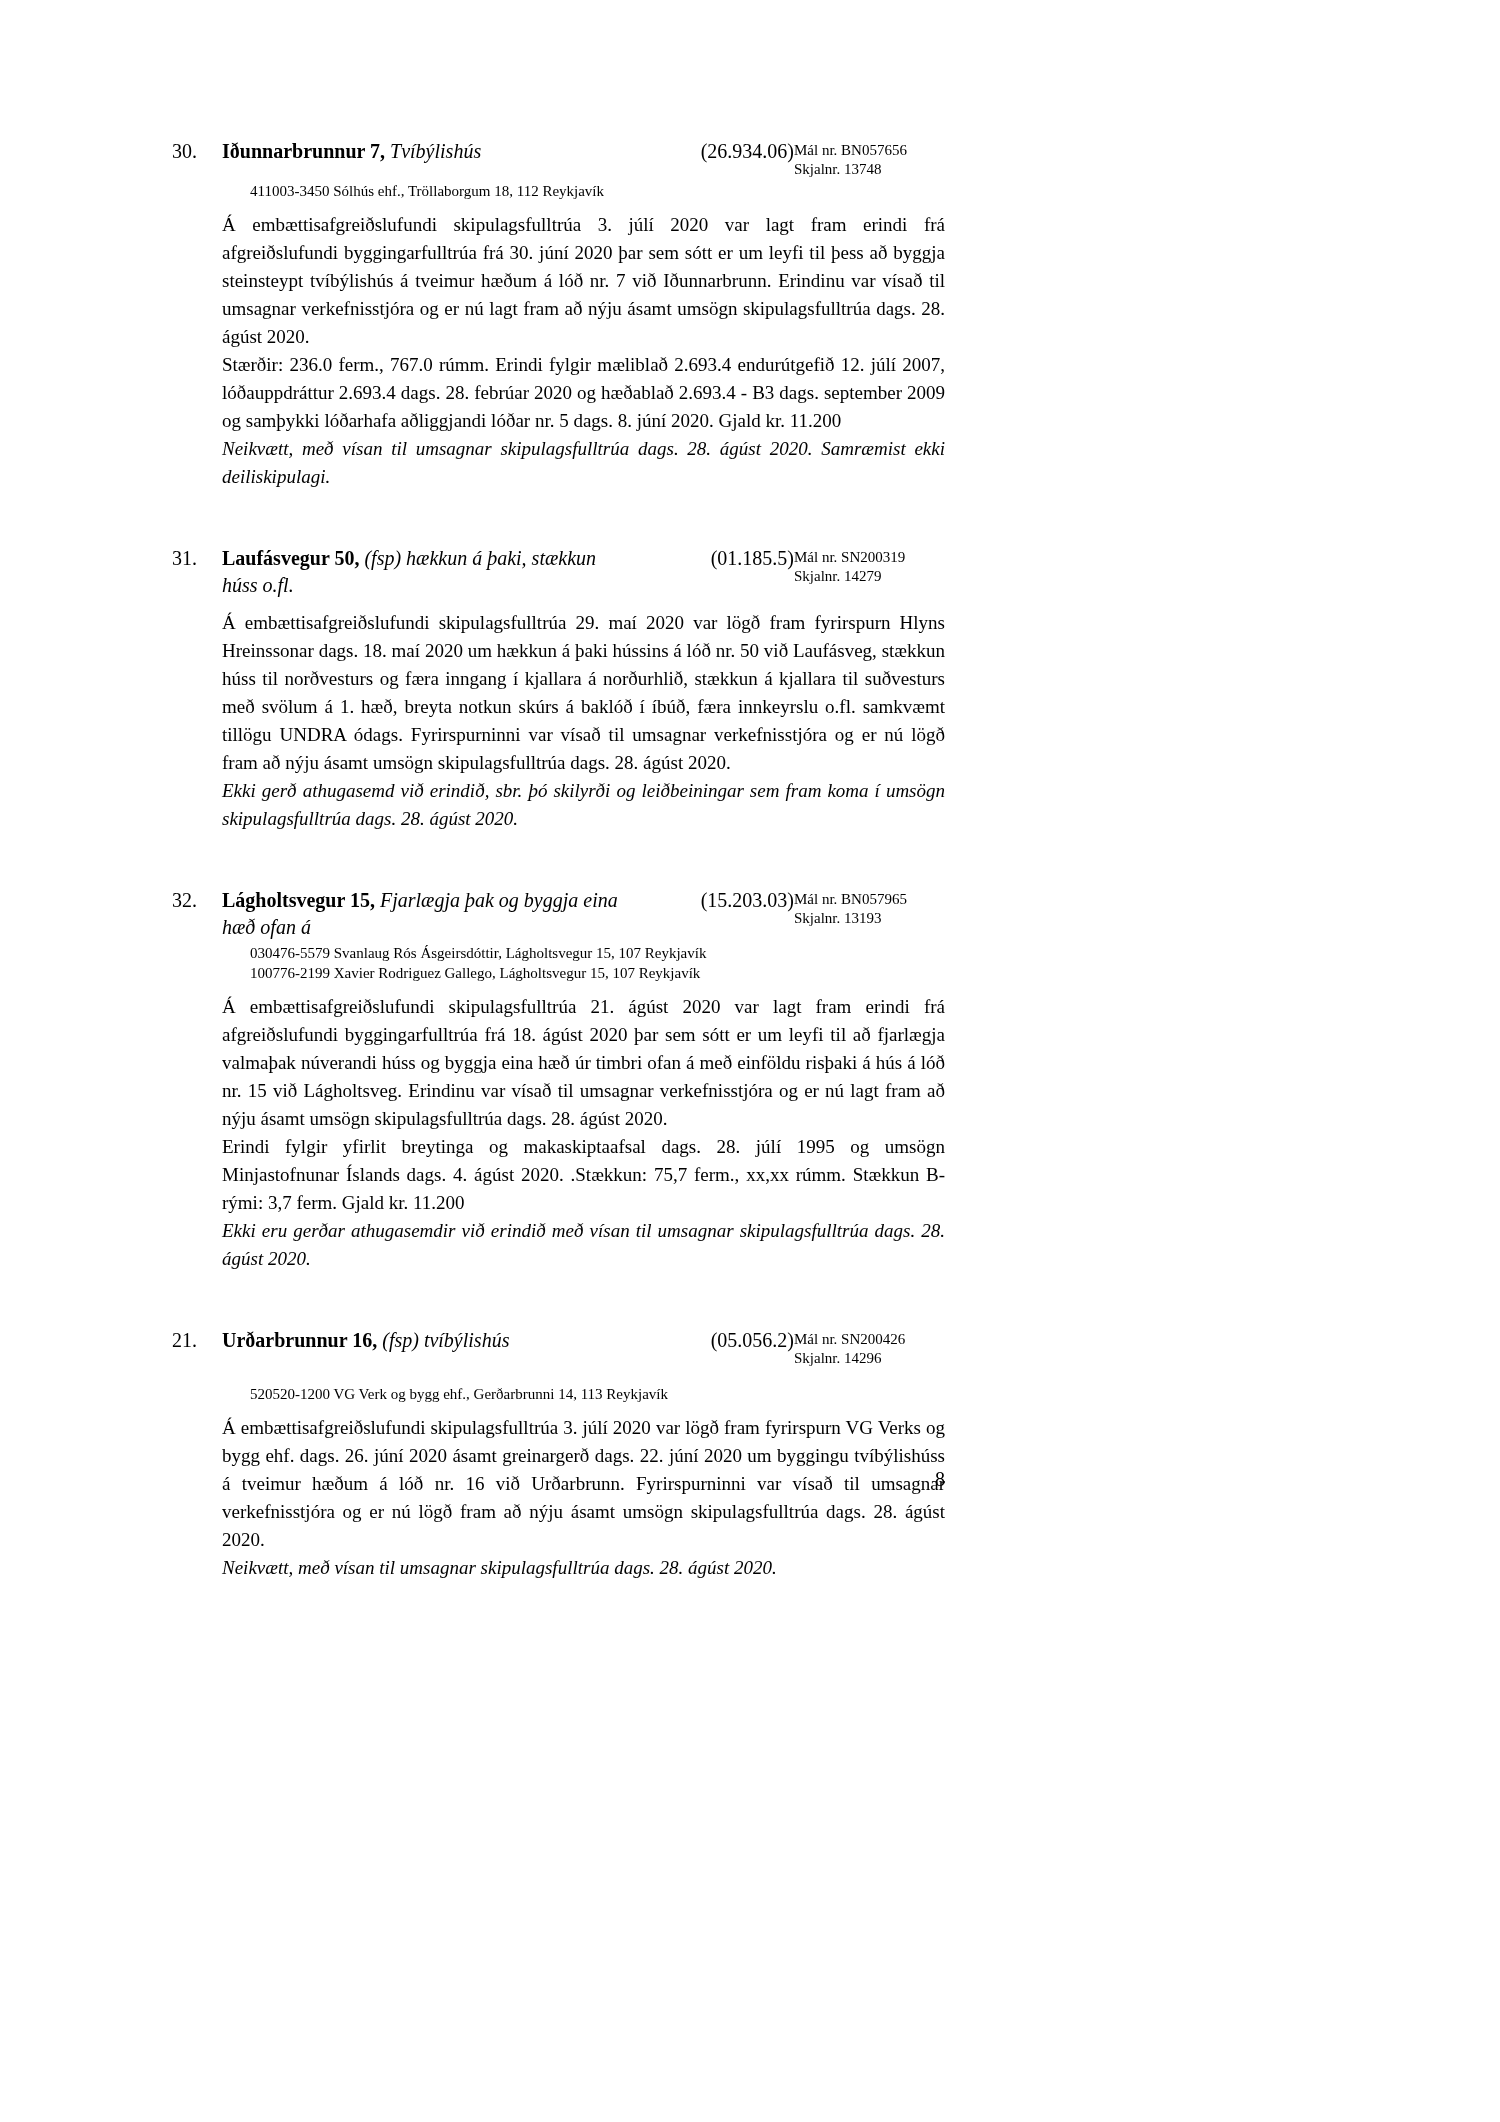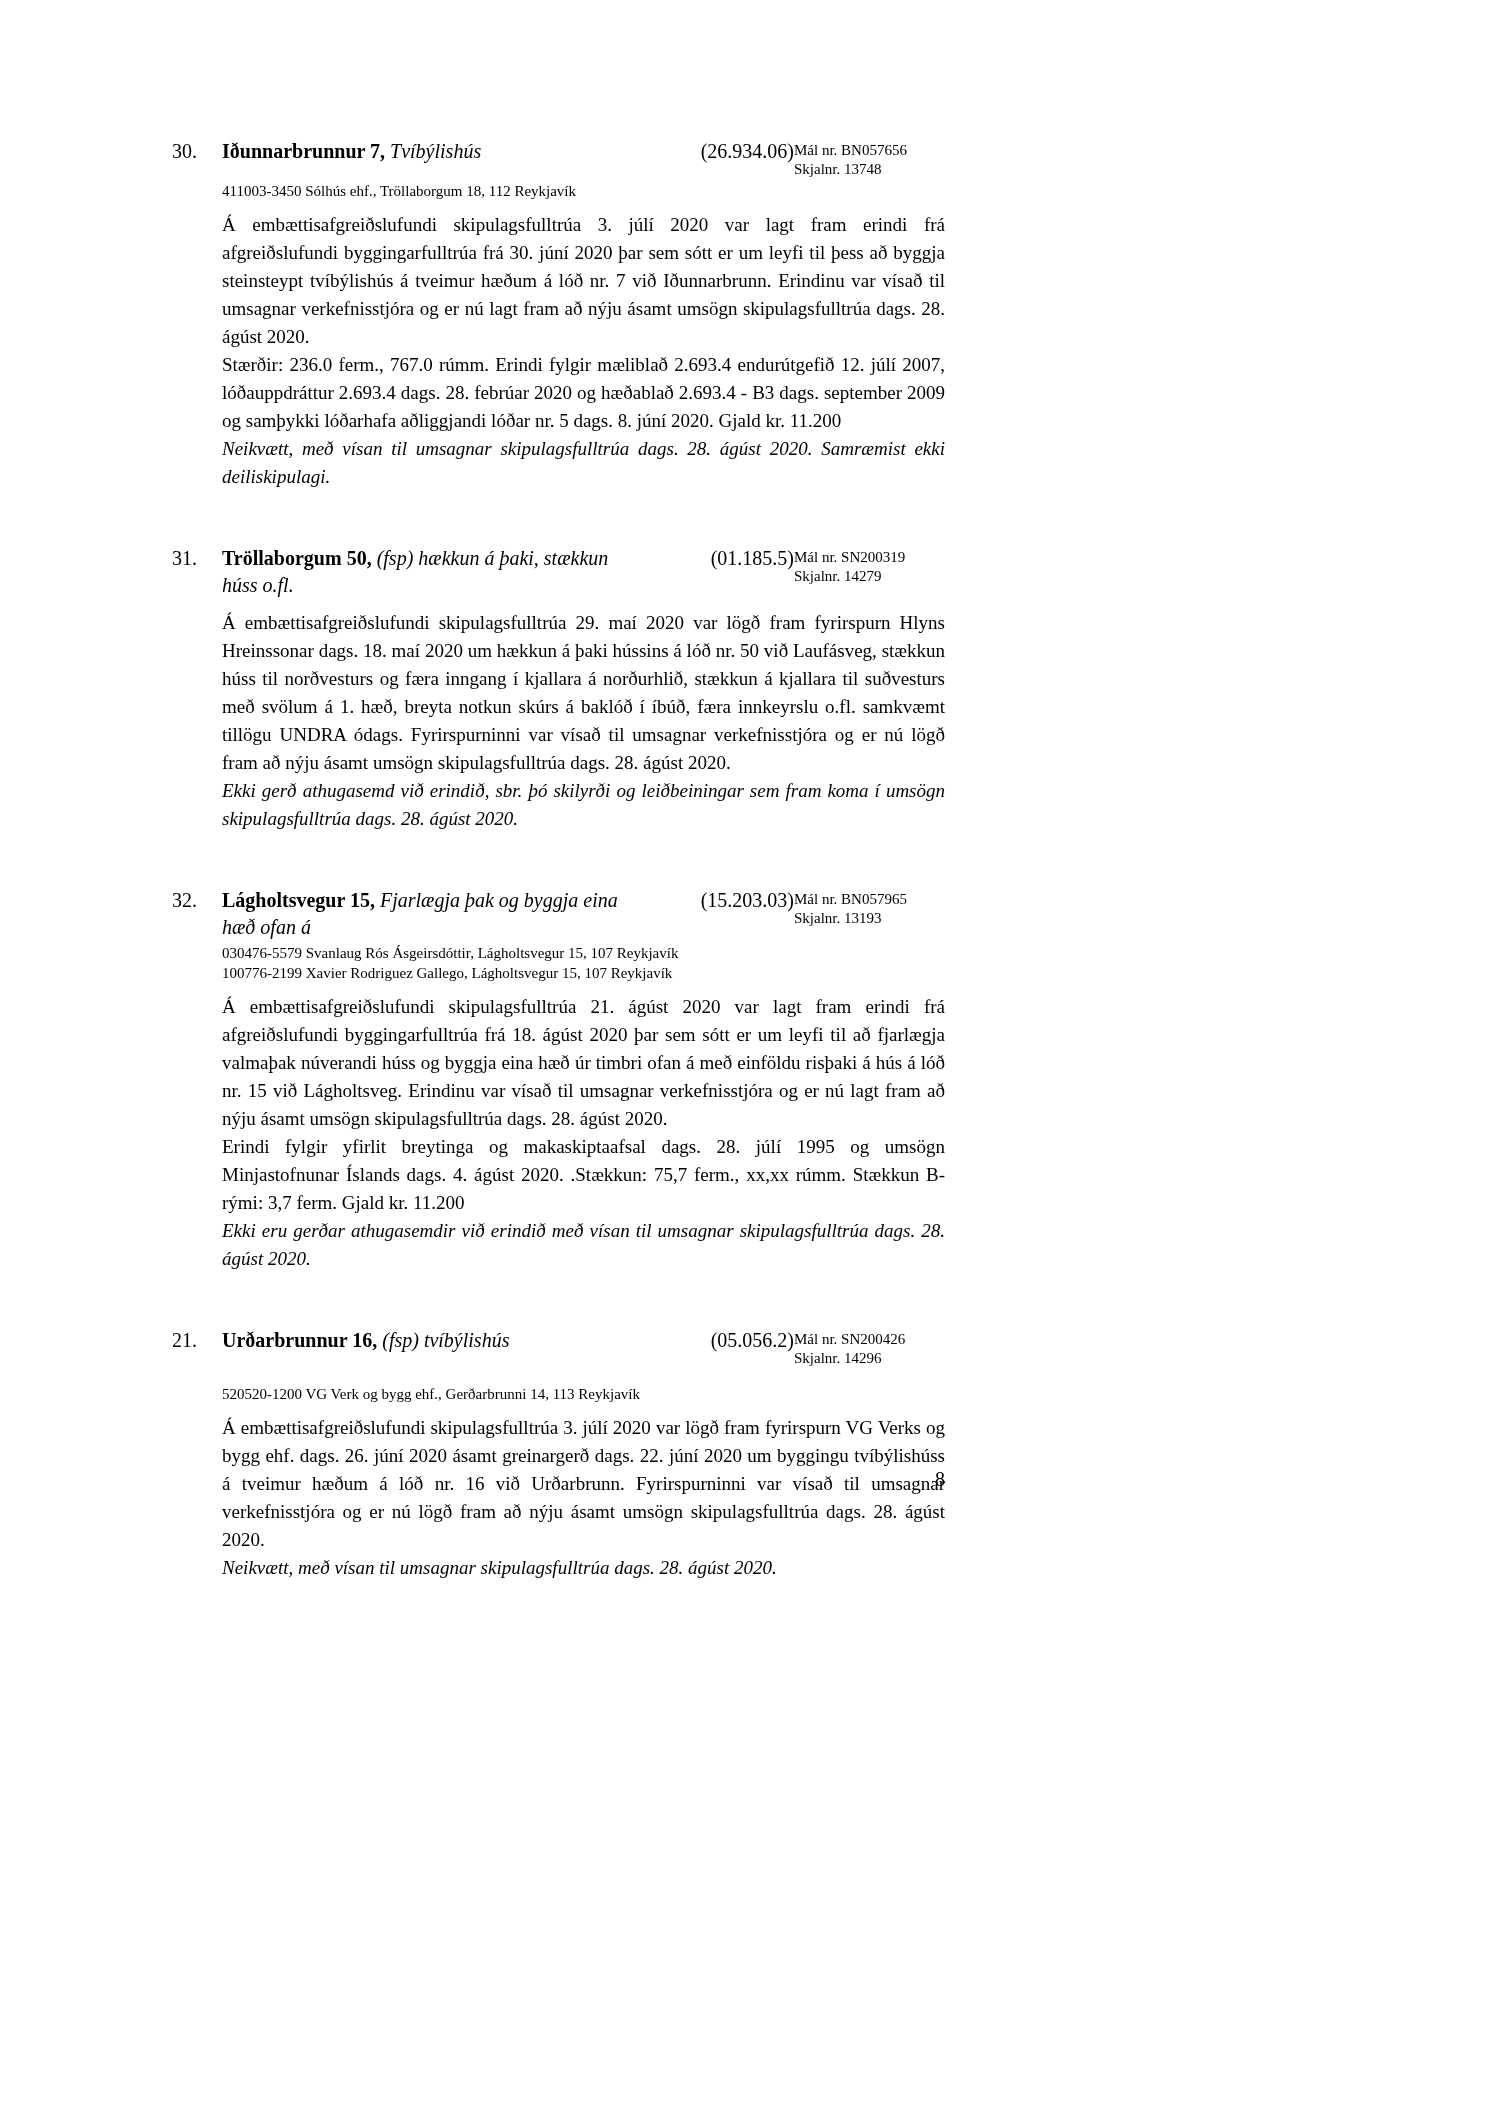--- a/index.html
+++ b/index.html
@@ -46,21 +46,21 @@
     flex: 0 0 170px;
     text-align: right;
   }
   .case-refs {
     flex: 1 1 auto;
     font-size: 15px;
     line-height: 19px;
     padding-top: 3px;
   }
   .case-parties {
-    margin-left: 50px;
+    margin-left: 78px;
     font-size: 15px;
     line-height: 20px;
     margin-top: 2px;
   }
   .parties-gap {
     margin-top: 16px;
   }
   .case-body {
     margin-left: 50px;
     margin-top: 10px;
@@ -110,21 +110,21 @@
         <p>Á embættisafgreiðslufundi skipulagsfulltrúa 3. júlí 2020 var lagt fram erindi frá afgreiðslufundi byggingarfulltrúa frá 30. júní 2020 þar sem sótt er um leyfi til þess að byggja steinsteypt tvíbýlishús á tveimur hæðum á lóð nr. 7 við Iðunnarbrunn. Erindinu var vísað til umsagnar verkefnisstjóra og er nú lagt fram að nýju ásamt umsögn skipulagsfulltrúa dags. 28. ágúst 2020.</p>
         <p>Stærðir: 236.0 ferm., 767.0 rúmm. Erindi fylgir mæliblað 2.693.4 endurútgefið 12. júlí 2007, lóðauppdráttur 2.693.4 dags. 28. febrúar 2020 og hæðablað 2.693.4 - B3 dags. september 2009 og samþykki lóðarhafa aðliggjandi lóðar nr. 5 dags. 8. júní 2020. Gjald kr. 11.200</p>
         <p class="resolution">Neikvætt, með vísan til umsagnar skipulagsfulltrúa dags. 28. ágúst 2020. Samræmist ekki deiliskipulagi.</p>
       </div>
     </section>
 
     <section class="case-item">
       <div class="case-header">
         <div class="case-number">31.</div>
         <div class="case-title-block">
-          <span class="t-bold">Tröllaborgum 50,</span>
+          <span class="t-bold">Laufásvegur 50,</span>
           <span class="t-italic">(fsp) hækkun á þaki, stækkun húss o.fl.</span>
         </div>
         <div class="case-code">(01.185.5)</div>
         <div class="case-refs">
           <div>Mál nr. SN200319</div>
           <div>Skjalnr. 14279</div>
         </div>
       </div>
       <div class="case-body">
         <p>Á embættisafgreiðslufundi skipulagsfulltrúa 29. maí 2020 var lögð fram fyrirspurn Hlyns Hreinssonar dags. 18. maí 2020 um hækkun á þaki hússins á lóð nr. 50 við Laufásveg, stækkun húss til norðvesturs og færa inngang í kjallara á norðurhlið, stækkun á kjallara til suðvesturs með svölum á 1. hæð, breyta notkun skúrs á baklóð í íbúð, færa innkeyrslu o.fl. samkvæmt tillögu UNDRA ódags. Fyrirspurninni var vísað til umsagnar verkefnisstjóra og er nú lögð fram að nýju ásamt umsögn skipulagsfulltrúa dags. 28. ágúst 2020.</p>

